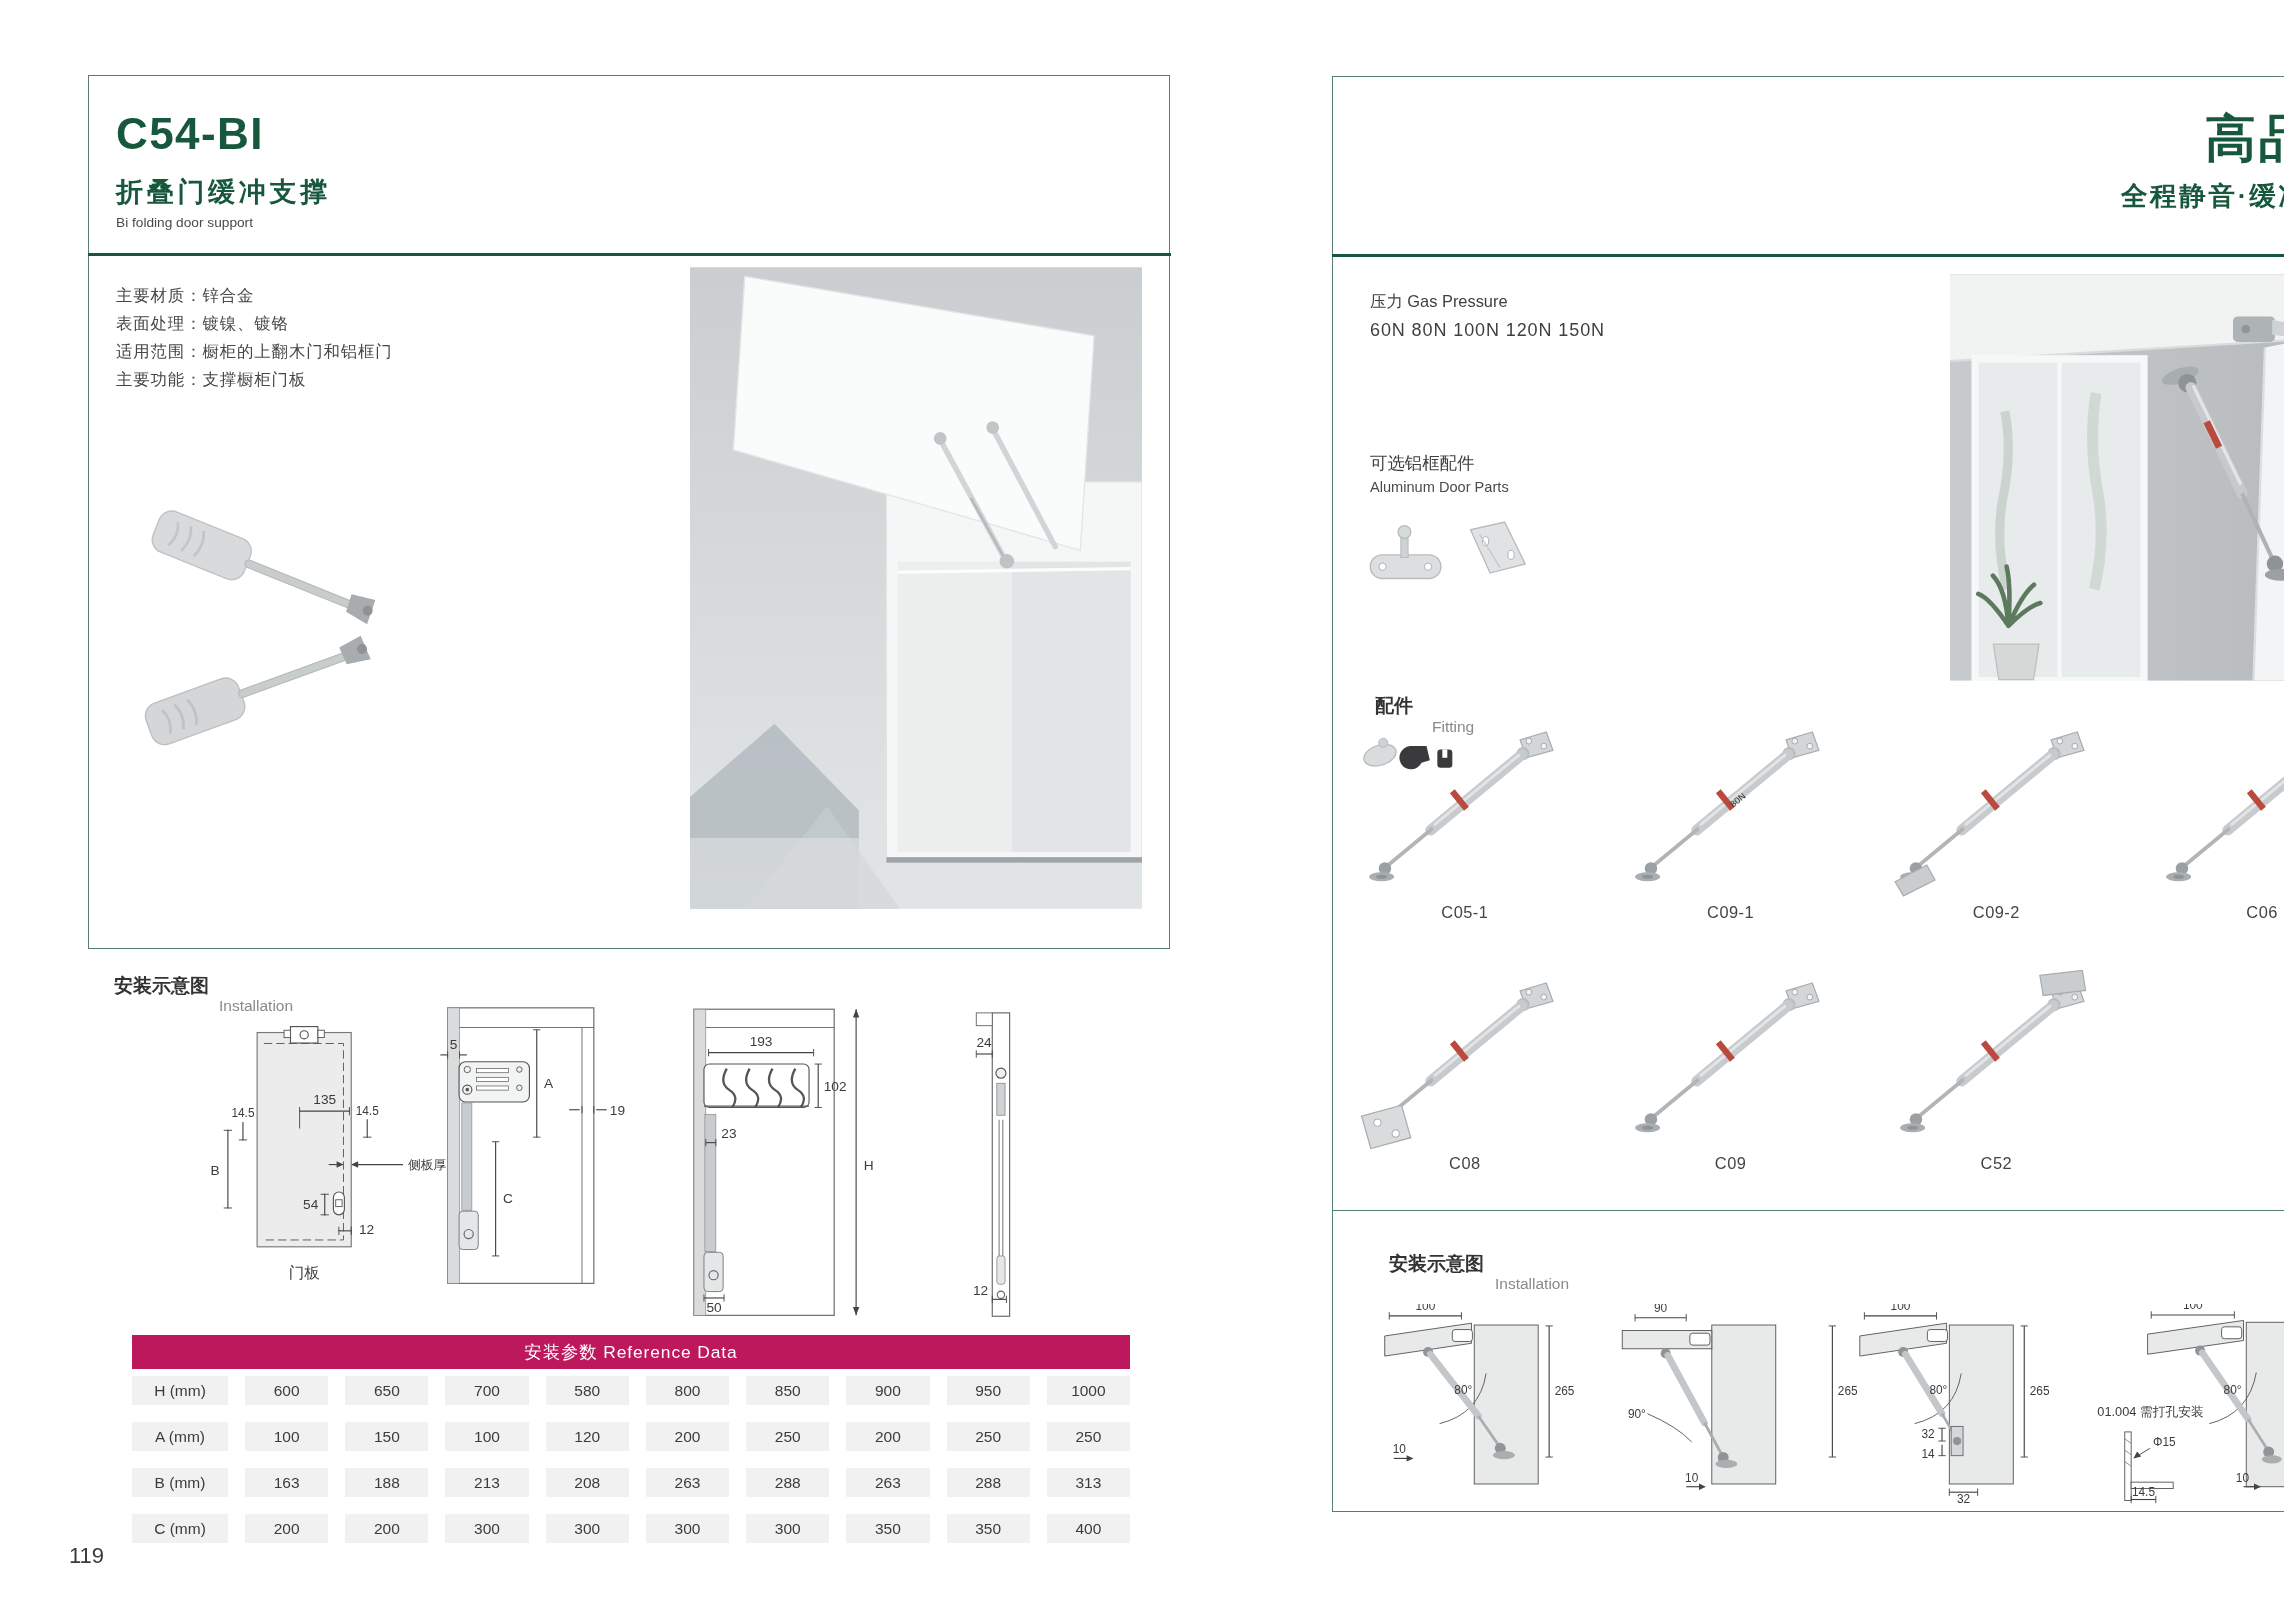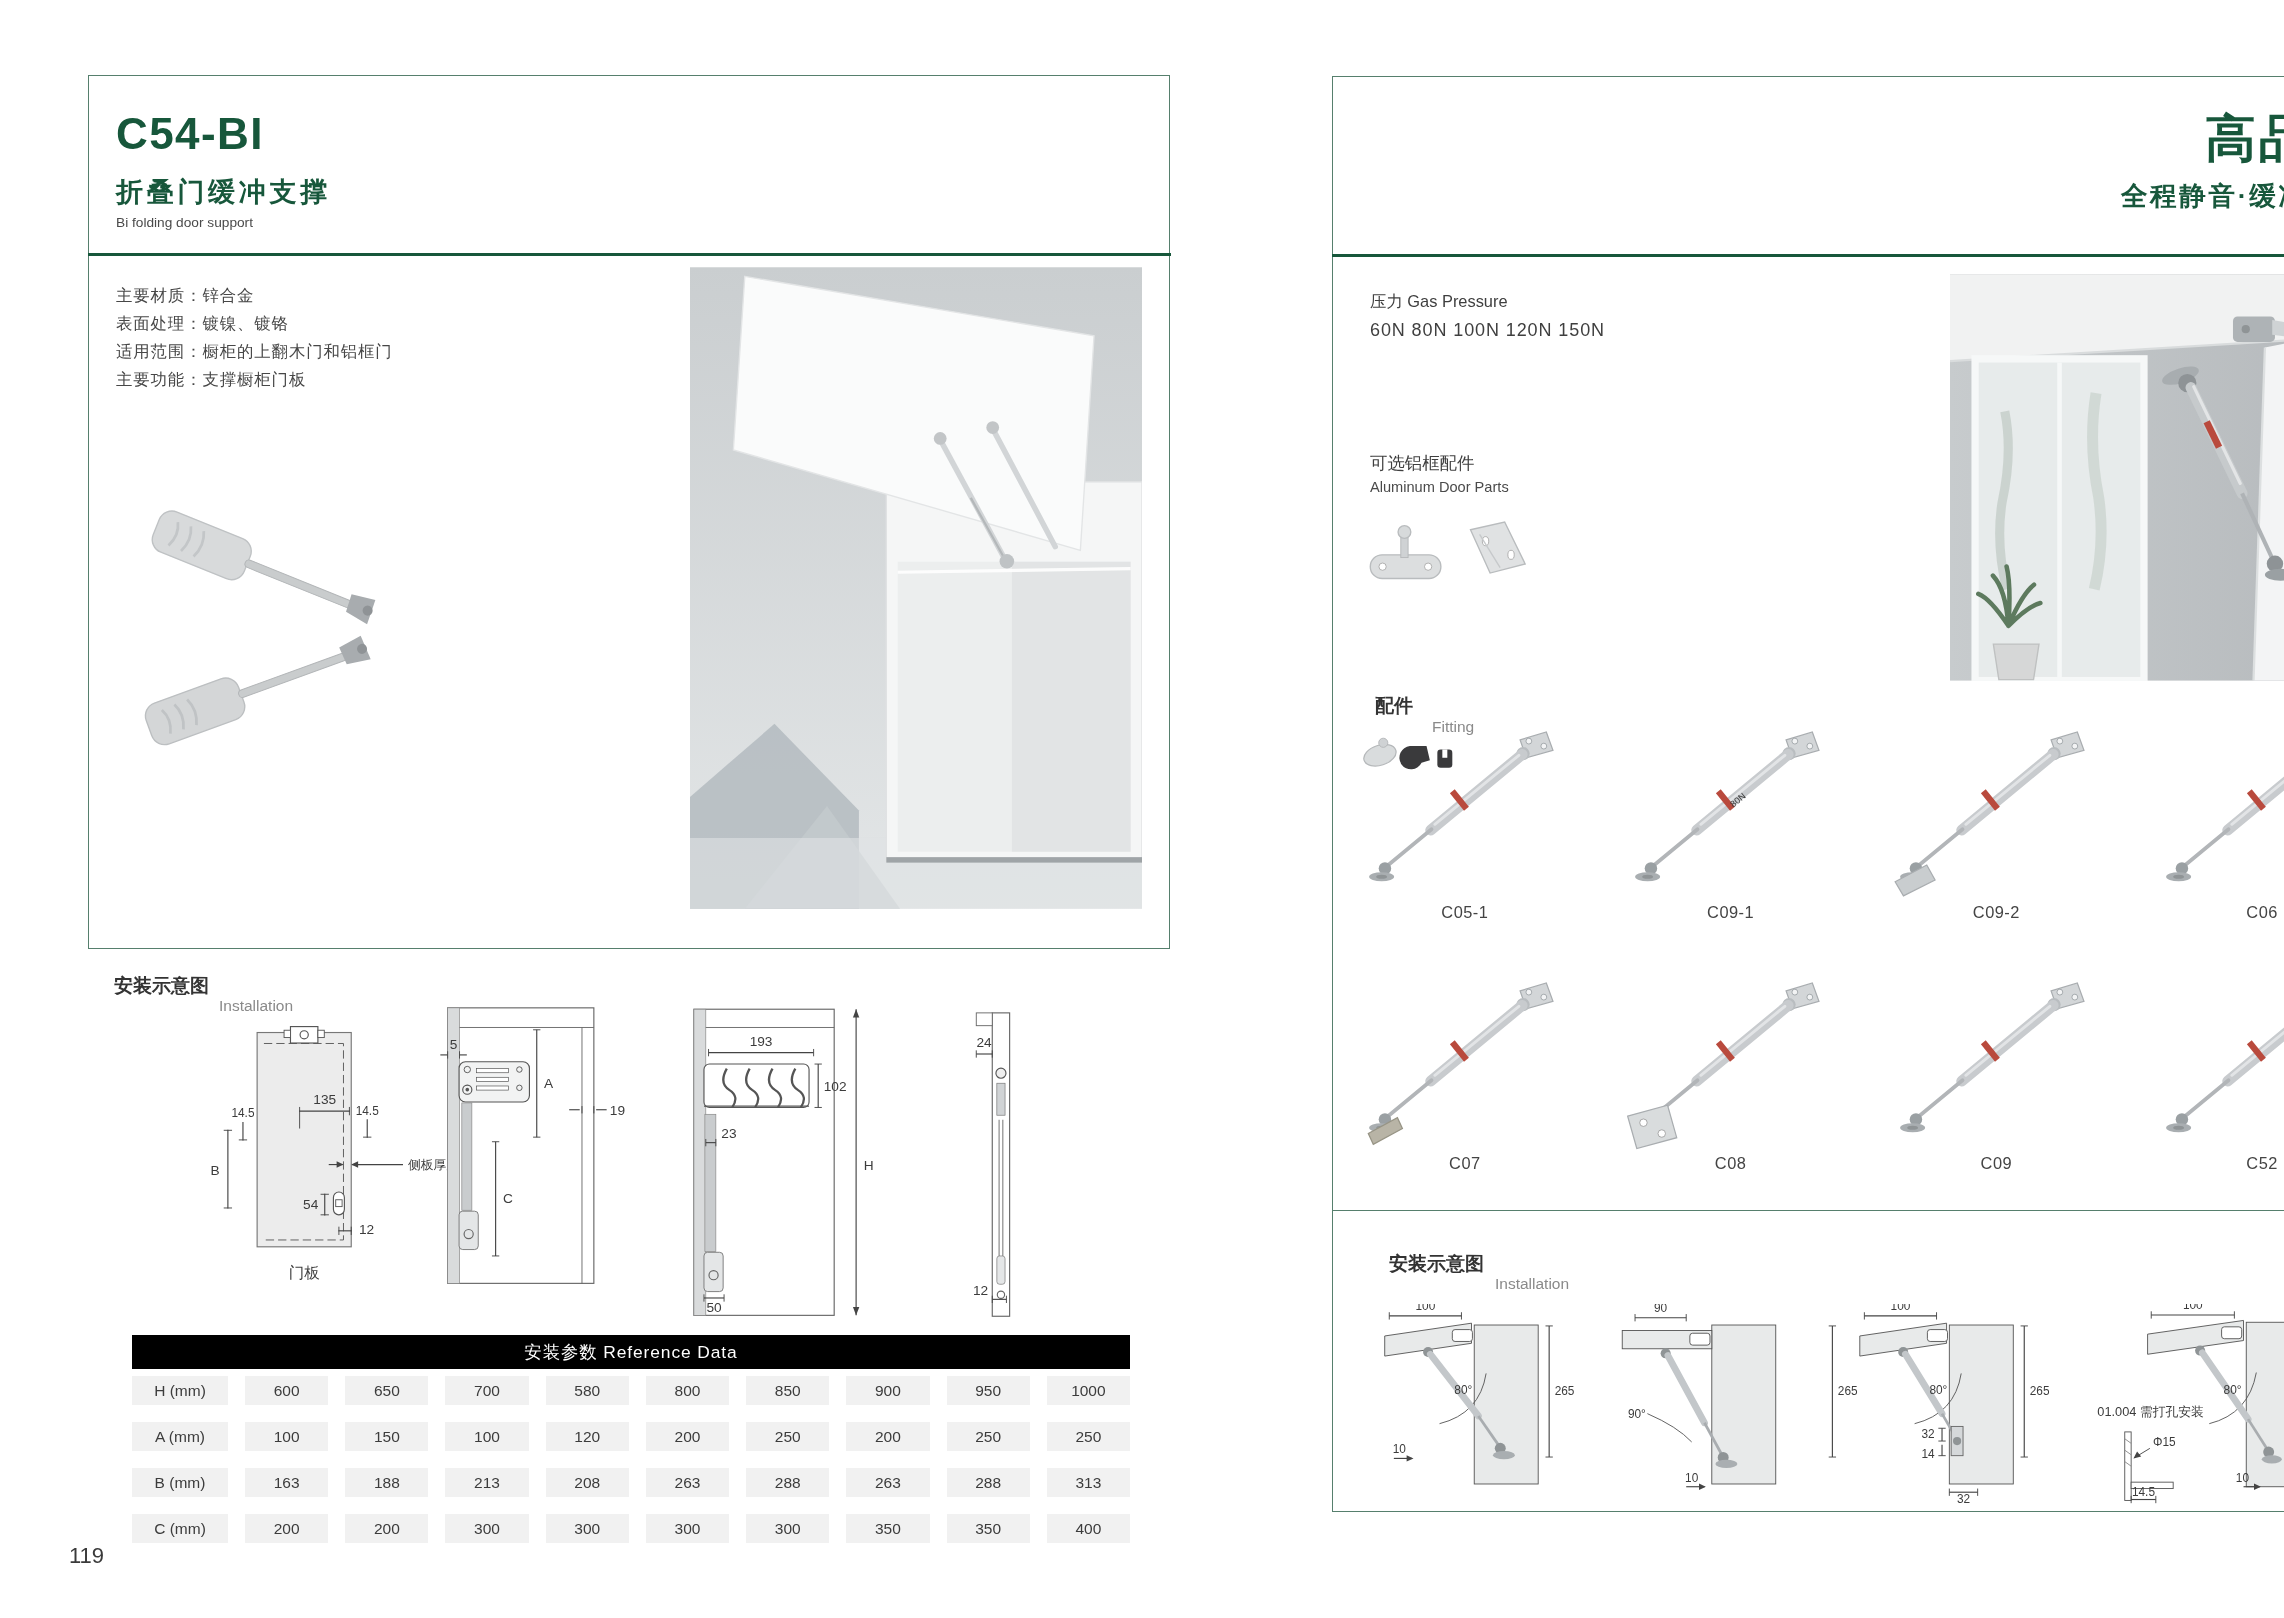--- a/index.html
+++ b/index.html
@@ -18,21 +18,21 @@
   .sec-title-en{font-size:15.5px;color:#8a8a8a;margin-top:28px;}
   .rhead{text-align:right;}
   .rhead .big{font-size:51px;font-weight:800;letter-spacing:2.7px;}
   .rhead .mid{font-size:26.5px;font-weight:700;letter-spacing:2.7px;}
   .rhead .sml{font-size:13.7px;color:#4a4a4a;}
   .ptxt-label{font-size:16.4px;color:#3f3f3f;}
   .ptxt-vals{font-size:18px;color:#3f3f3f;letter-spacing:0.9px;}
   .pagenum{font-size:22px;color:#3a3a3a;}
   
   .reftable{width:998px;}
-  .reftable .thead{height:34px;background:#000000;color:#fff;font-size:17.4px;
+  .reftable .thead{height:34px;background:#be185d;color:#fff;font-size:17.4px;
       display:flex;align-items:center;justify-content:center;letter-spacing:0.9px;}
   .reftable .grid{margin-top:7.3px;display:grid;grid-template-columns:96px repeat(9,1fr);
       gap:17px;}
   .reftable .cell{background:#F1F1F1;height:29px;display:flex;align-items:center;
       justify-content:center;font-size:15.5px;color:#3c3c3c;}
   
   .fitgrid{display:grid;grid-template-columns:repeat(4,1fr);width:1063px;}
   .fitcell{position:relative;display:flex;flex-direction:column;align-items:center;}
   .fitlabel{font-size:16.4px;color:#444;margin-top:2.7px;letter-spacing:0.5px;}
   svg text{font-family:"Liberation Sans","DejaVu Sans",sans-serif;fill:#3c3c3c;}
@@ -400,27 +400,20 @@
         <use href="#gas-spring"></use>
       </svg>
       <div class="fitlabel">C06</div>
     </div>
   </div>
 
   <div class="abs fitgrid" style="left:1332px;top:968px;">
     <div class="fitcell">
       <svg width="240" height="183" viewBox="0 0 525 440">
         <use href="#gas-spring"></use>
-        <polygon points="30,398 100,360 112,386 42,424" fill="#b8b4a6" stroke="#979485" stroke-width="3"></polygon>
-      </svg>
-      <div class="fitlabel">C07</div>
-    </div>
-    <div class="fitcell">
-      <svg width="240" height="183" viewBox="0 0 525 440">
-        <use href="#gas-spring"></use>
         <polygon points="14,356 110,330 132,408 36,434" fill="#d9dcdd" stroke="#a9adb0" stroke-width="3"></polygon>
         <circle cx="52" cy="372" r="9" fill="#fff" stroke="#999" stroke-width="2"></circle>
         <circle cx="96" cy="398" r="9" fill="#fff" stroke="#999" stroke-width="2"></circle>
       </svg>
       <div class="fitlabel">C08</div>
     </div>
     <div class="fitcell">
       <svg width="240" height="183" viewBox="0 0 525 440">
         <use href="#gas-spring"></use>
       </svg>

